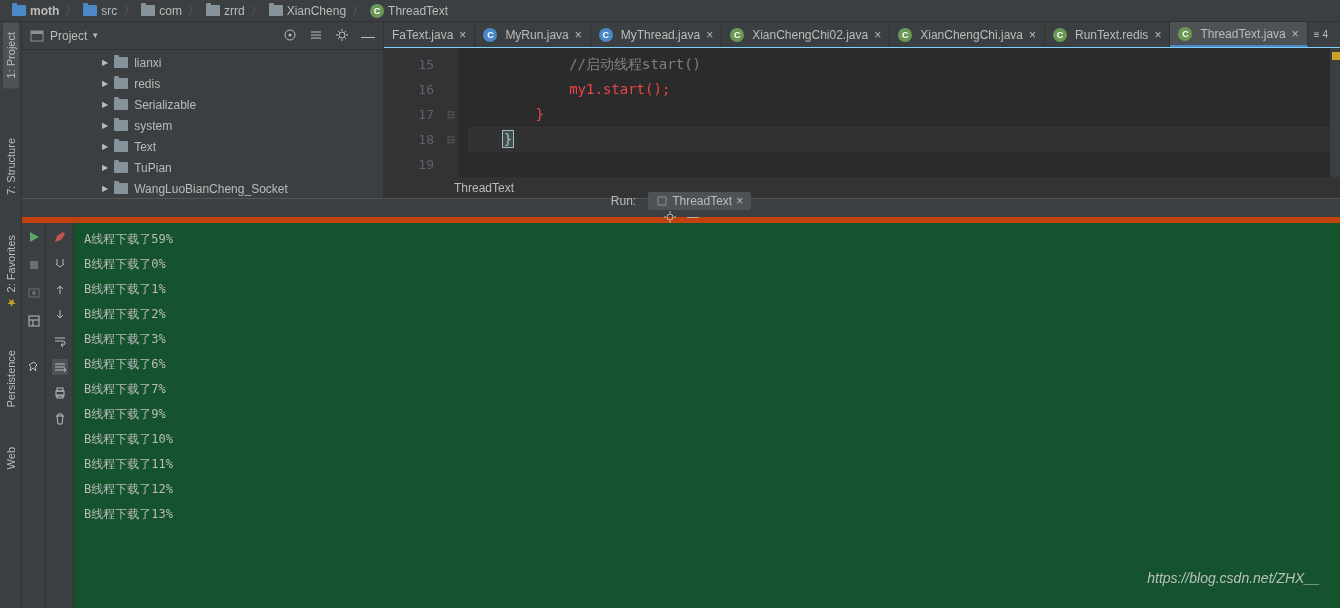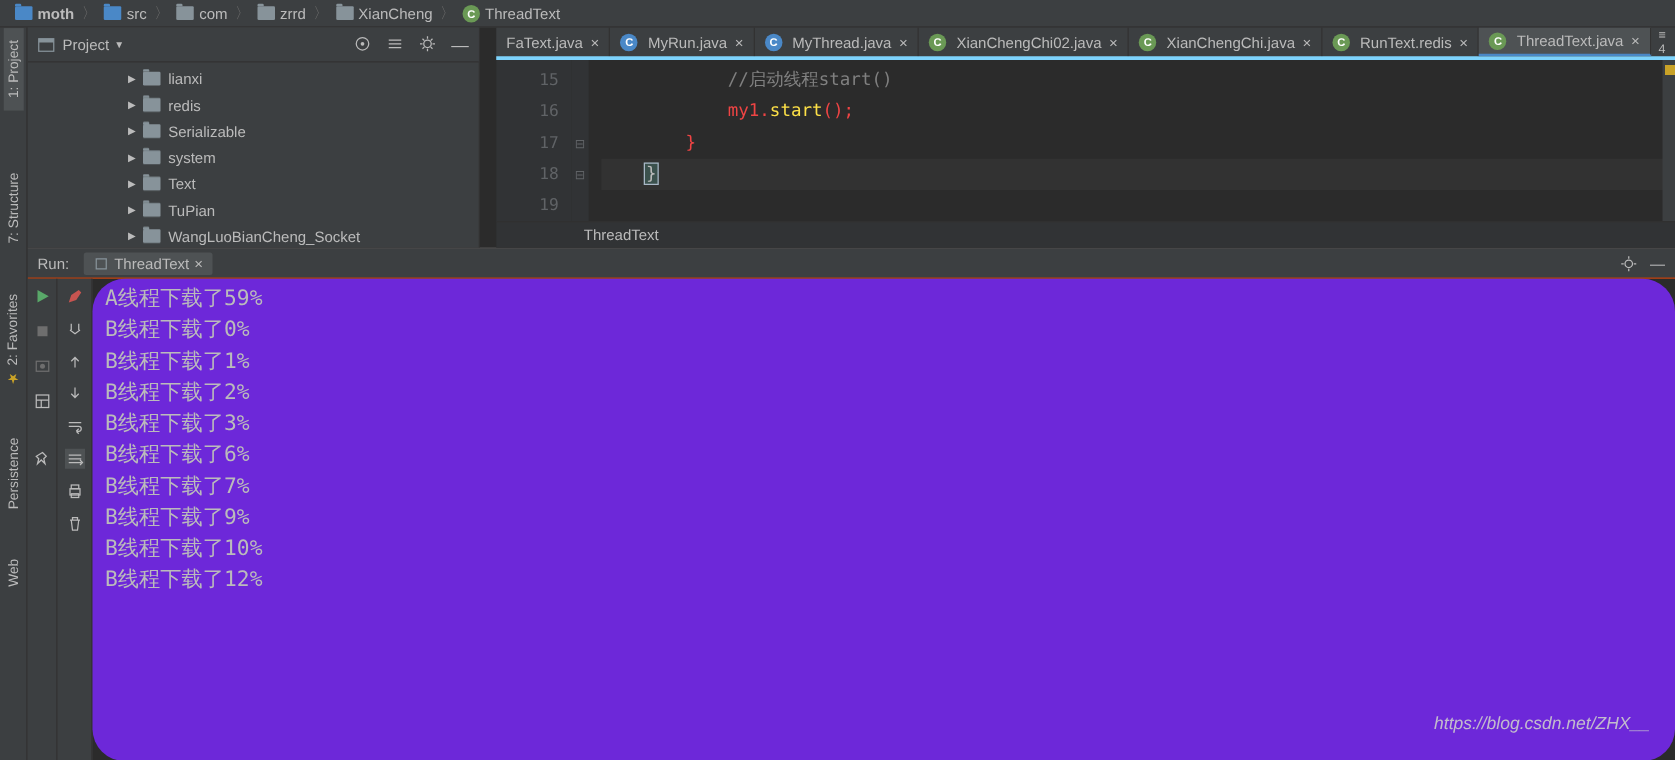--- a/index.html
+++ b/index.html
@@ -23,54 +23,54 @@
     .sidebar-actions { display: flex; gap: 12px; }
     .dropdown-arrow { font-size: 8px; margin-left: 4px; }
     
     .tree { flex: 1; overflow: auto; padding: 2px 0; }
     .tree-item { display: flex; align-items: center; height: 21px; padding-left: 80px; cursor: pointer; }
     .tree-arrow { font-size: 8px; margin-right: 6px; color: #bbbbbb; }
     .tree-folder { width: 14px; height: 11px; background: #87939a; margin-right: 6px; border-radius: 1px; position: relative; }
     .tree-folder::before { content: ''; position: absolute; top: -2px; left: 0; width: 5px; height: 2px; background: #87939a; border-radius: 1px 1px 0 0; }
     
     .editor-area { flex: 1; background: #2b2b2b; display: flex; flex-direction: column; }
-    .tabs { height: 28px; background: #3c3f41; display: flex; align-items: center; border-bottom: 3px solid #7dd3fc; overflow: hidden; }
+    .tabs { height: 28px; background: #3c3f41; display: flex; align-items: center; border-bottom: 1px solid #7dd3fc; overflow: hidden; }
     .tab { display: flex; align-items: center; padding: 0 8px; height: 100%; border-right: 1px solid #323232; cursor: pointer; gap: 4px; white-space: nowrap; }
     .tab.active { background: #4e5254; border-bottom: 2px solid #4a88c7; }
     .tab-close { color: #bbbbbb; font-size: 12px; margin-left: 2px; }
     .tabs-overflow { padding: 0 6px; font-size: 10px; display: flex; align-items: center; }
     
     .editor { flex: 1; display: flex; background: #2b2b2b; position: relative; }
     .gutter { width: 60px; background: #313335; text-align: right; padding: 4px 10px 0 0; color: #606366; font-family: Consolas, monospace; font-size: 13px; line-height: 25px; }
     .fold-gutter { width: 14px; background: #313335; padding-top: 4px; }
     .fold-mark { height: 25px; display: flex; align-items: center; justify-content: center; color: #606366; font-size: 10px; }
     .code { flex: 1; font-family: Consolas, monospace; font-size: 14px; padding: 4px 0 0 10px; line-height: 25px; }
     .code-line { height: 25px; white-space: pre; }
     .code-line.highlight { background: #323232; }
     .comment { color: #808080; }
-    .method { color: #fde047; }
+    .method { color: #ef4444; }
     .brace { color: #ef4444; }
     .caret-brace { background: #3b514d; border: 1px solid #a9b7c6; padding: 0 1px; }
     .editor-scroll { position: absolute; right: 0; top: 0; width: 10px; height: 100%; background: #3c3f41; }
     .editor-scroll-warn { position: absolute; right: 0; top: 4px; width: 8px; height: 8px; background: #c9a227; }
     
     .breadcrumb-editor { height: 22px; background: #313335; padding-left: 70px; display: flex; align-items: center; font-size: 12px; color: #bbbbbb; border-top: 1px solid #323232;}
     
     .run-panel { background: #2b2b2b; border-top: 1px solid #555; }
-    .run-header { height: 24px; background: #3c3f41; display: flex; align-items: center; padding: 0 8px; justify-content: space-between; border-bottom: 1px solid #c2410c;}
+    .run-header { height: 24px; background: #3c3f41; display: flex; align-items: center; padding: 0 8px; justify-content: center; border-bottom: 6px solid #c2410c; flex-direction: column;}
     .run-header-left { display: flex; align-items: center; gap: 12px; }
     .run-tab { display: flex; align-items: center; gap: 4px; background: #4e5254; padding: 2px 8px; border-radius: 2px; }
     .run-header-right { display: flex; gap: 10px; }
     
     .run-body { display: flex; height: 386px; }
     .run-left-toolbar { width: 24px; background: #3c3f41; display: flex; flex-direction: column; align-items: center; padding-top: 6px; gap: 12px; border-right: 1px solid #323232; }
     .run-toolbar-icon { width: 16px; height: 16px; cursor: pointer; display: flex; align-items: center; justify-content: center; }
     .run-second-toolbar { width: 28px; background: #3c3f41; display: flex; flex-direction: column; align-items: center; padding-top: 6px; gap: 10px; border-right: 1px solid #323232;}
     
-    .console { flex: 1; background: #6d28d9; padding: 4px 10px; overflow: auto; font-family: Consolas, "Microsoft YaHei", monospace; font-size: 17px; line-height: 25px; color: #bbbbbb; border-radius: 26px; }
+    .console { flex: 1; background: #14532d; padding: 4px 10px; overflow: auto; font-family: Consolas, "Microsoft YaHei", monospace; font-size: 12px; line-height: 25px; color: #bbbbbb; }
     .console-line { height: 25px; }
     
     .left-sidebar-labels { position: absolute; left: 0; top: 22px; width: 22px; height: 586px; background: #3c3f41; border-right: 1px solid #323232; display: flex; flex-direction: column; align-items: center; }
     .side-label { writing-mode: vertical-rl; transform: rotate(180deg); font-size: 11px; padding: 10px 2px; cursor: pointer; display: flex; align-items: center; gap: 4px; color: #bbbbbb; }
     .side-label.active { background: #4e5254; }
     
     .watermark { position: absolute; bottom: 22px; right: 20px; color: #cccccc; font-size: 14px; font-style: italic; opacity: 0.9; }
     
     svg { display: block; }
   </style>
@@ -125,21 +125,21 @@
   <div style="height:20px"></div>
   <div class="side-label">
       <span>Persistence</span>
     </div>
   <div style="height:20px"></div>
   <div class="side-label">
       <span>Web</span>
     </div>
 </div>
 
-<div class="main" style="margin-left:22px;gap:13px;">
+<div class="main" style="margin-left:22px;">
 
   <div class="sidebar">
     <div class="sidebar-header">
       <div class="sidebar-title">
         <svg width="14" height="14">
             <rect x="1" y="2" width="12" height="10" fill="none" stroke="#87939a"></rect>
             <rect x="1" y="2" width="12" height="3" fill="#87939a"></rect>
           </svg>
         <span style="margin-left:6px">Project</span>
         <span class="dropdown-arrow">▼</span>
@@ -368,18 +368,20 @@
     <div class="console">
       <div class="console-line">A线程下载了59%</div>
       <div class="console-line">B线程下载了0%</div>
       <div class="console-line">B线程下载了1%</div>
       <div class="console-line">B线程下载了2%</div>
       <div class="console-line">B线程下载了3%</div>
       <div class="console-line">B线程下载了6%</div>
       <div class="console-line">B线程下载了7%</div>
       <div class="console-line">B线程下载了9%</div>
       <div class="console-line">B线程下载了10%</div>
+      <div class="console-line">B线程下载了11%</div>
       <div class="console-line">B线程下载了12%</div>
+      <div class="console-line">B线程下载了13%</div>
     </div>
   </div>
 </div>
 
 <div class="watermark">https://blog.csdn.net/ZHX__</div>
 
 </body></html>

